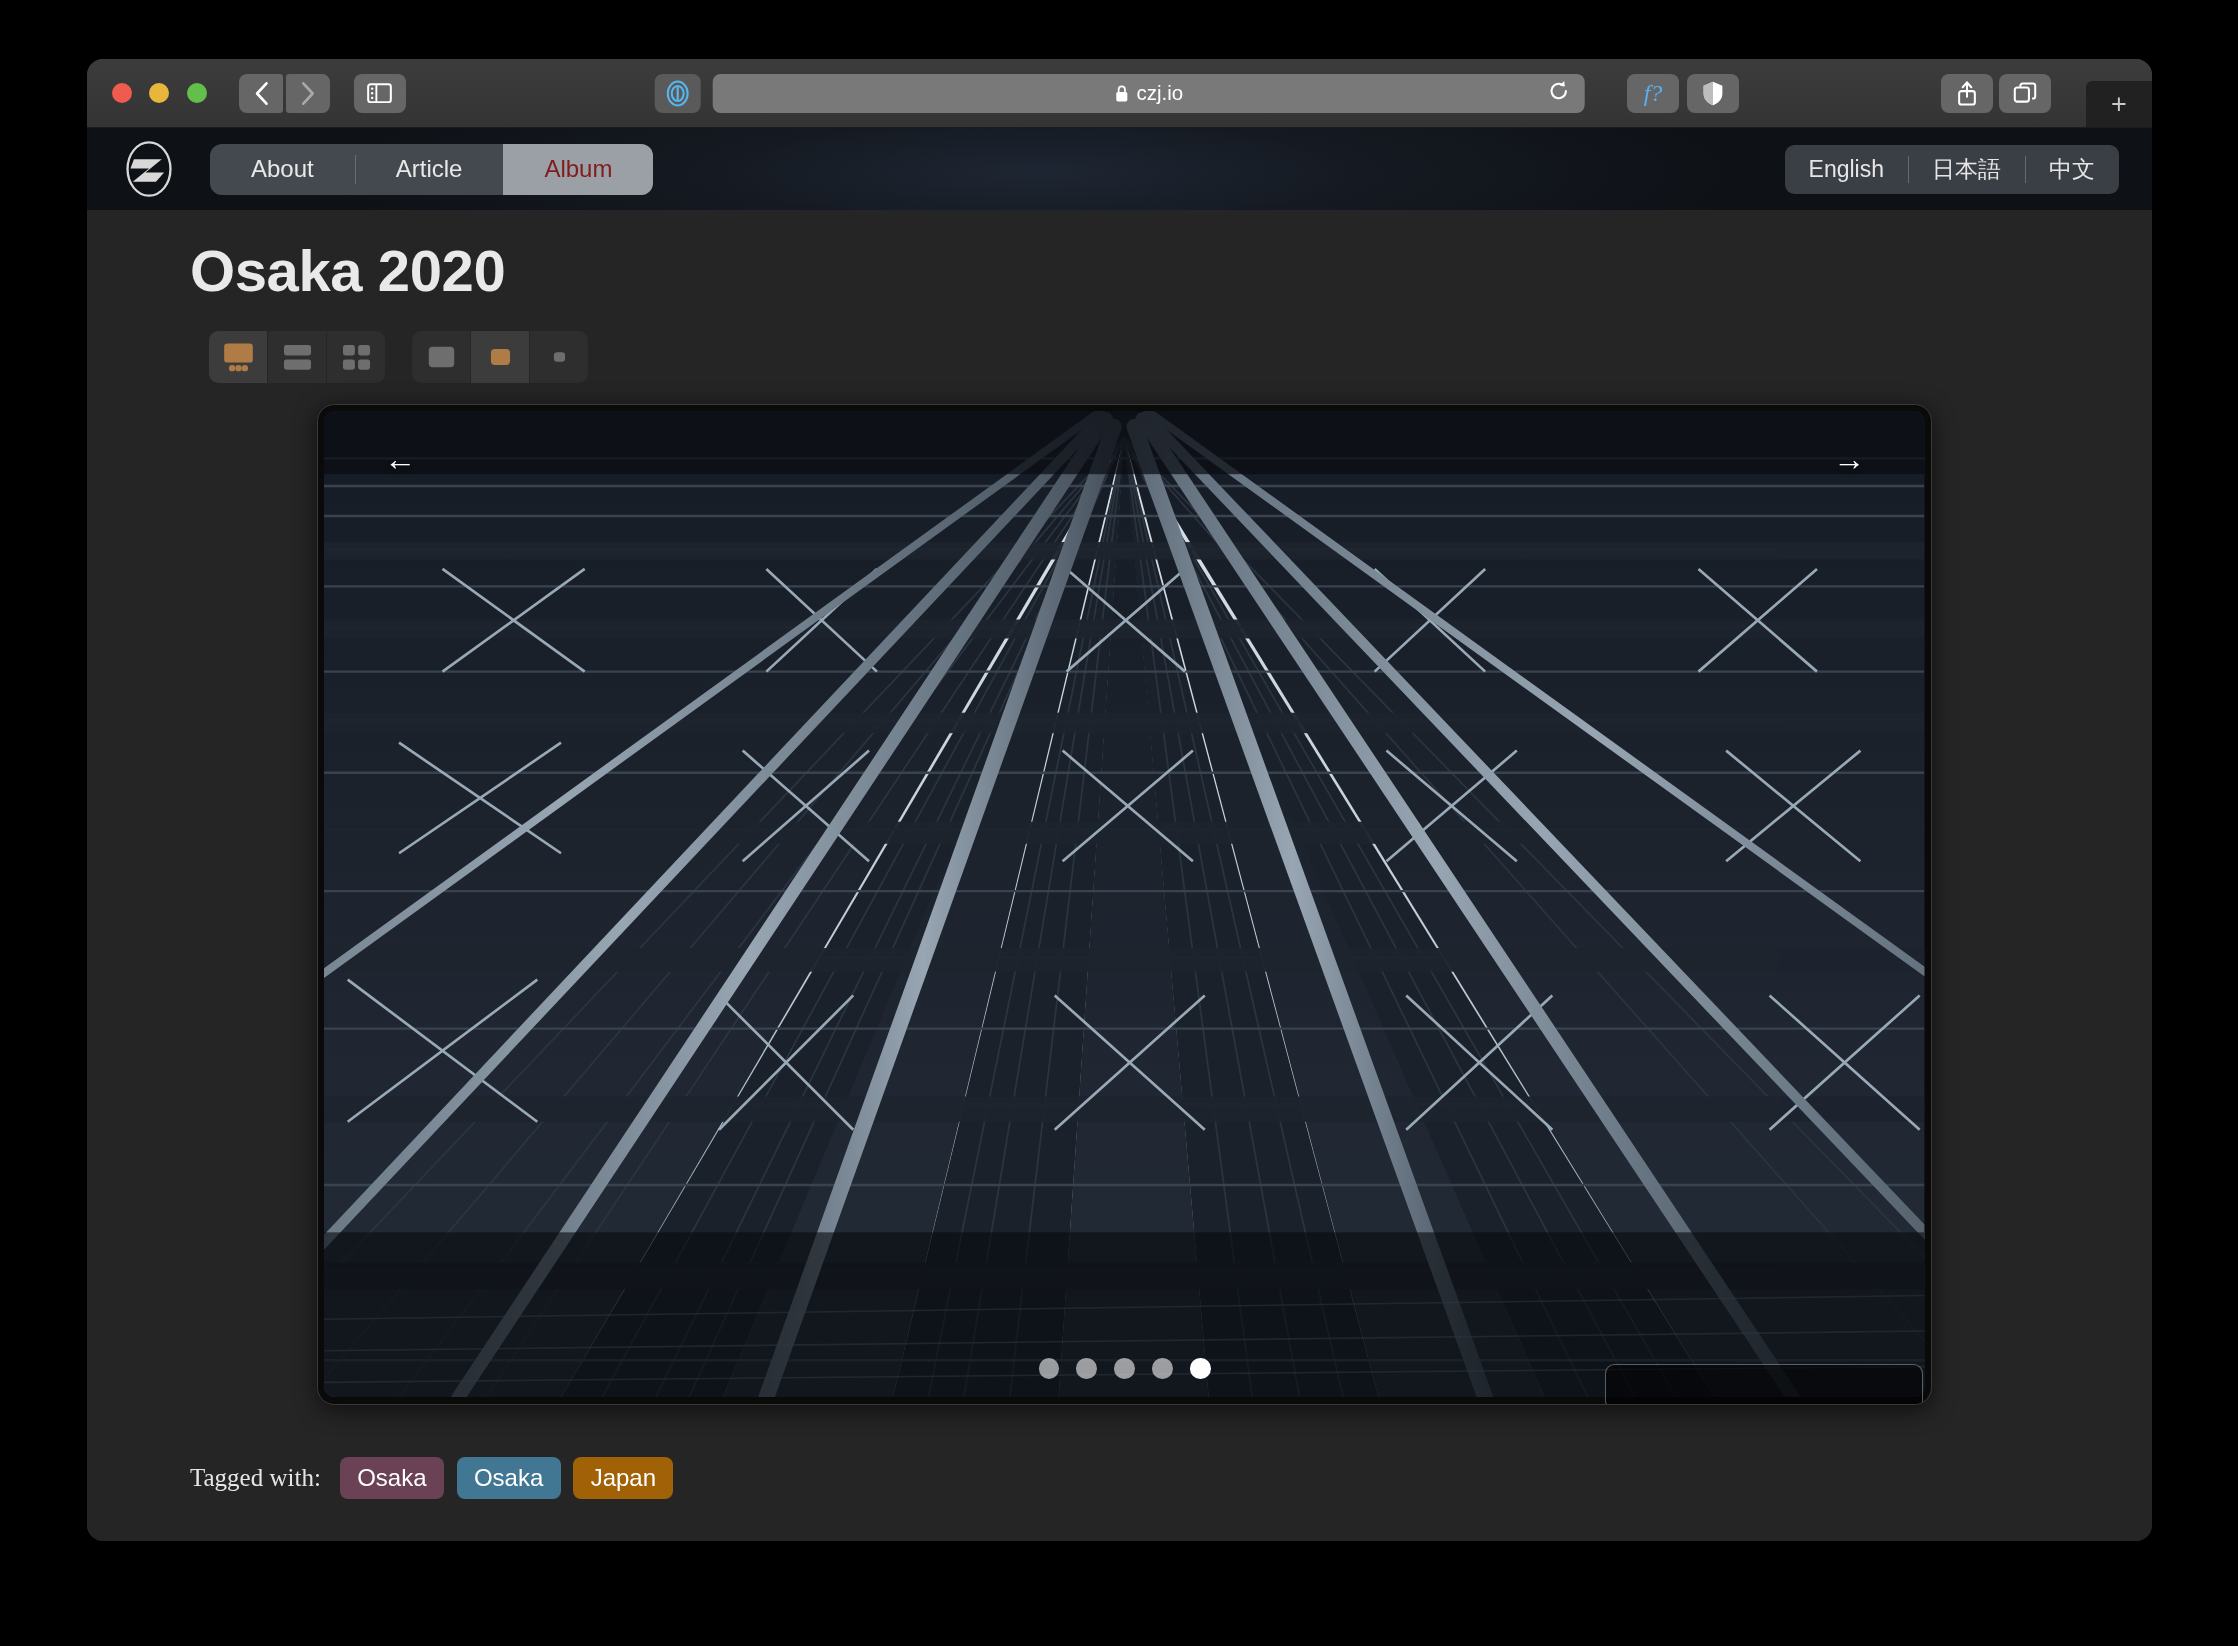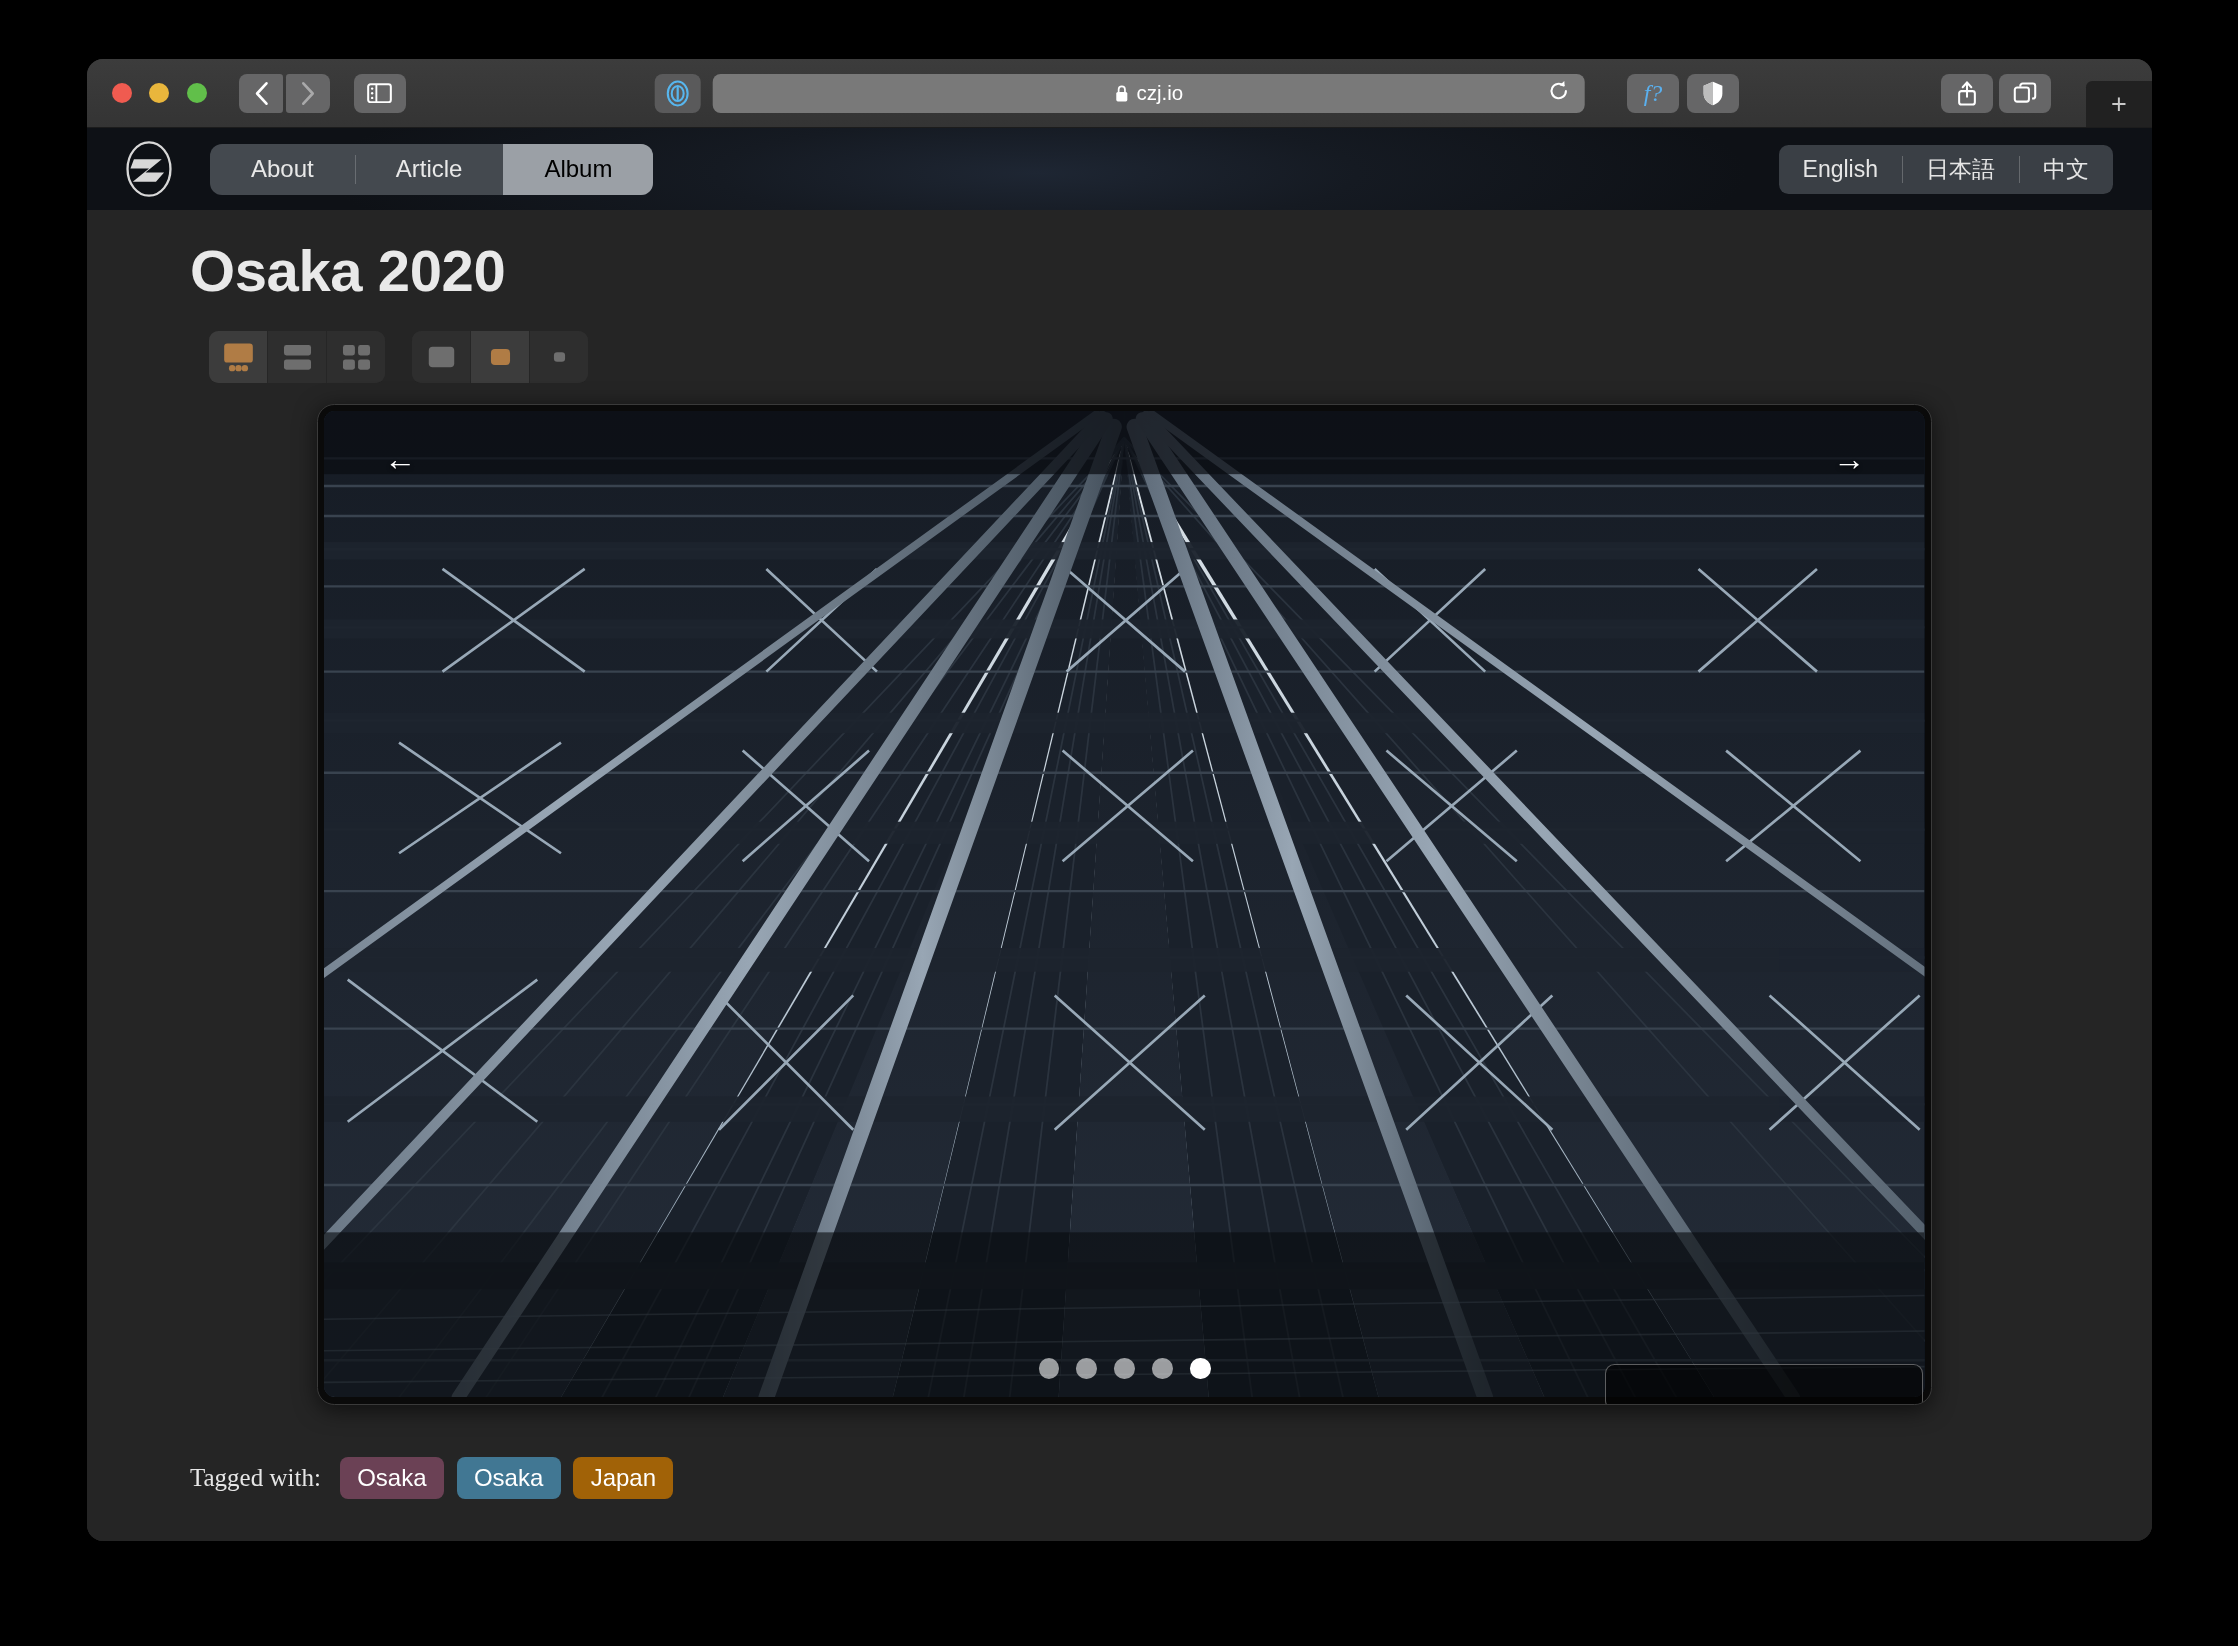--- a/index.html
+++ b/index.html
@@ -180,27 +180,27 @@
   }
   .seg-item + .seg-item::before {
     content: "";
     position: absolute;
     left: 0; top: 11px; bottom: 11px;
     width: 0.8px;
     background: rgba(255,255,255,0.20);
   }
   .seg-item.active {
     background: #9ba0a6;
-    color: #000000;
+    color: #7f1d1d;
   }
   .seg-item.active::before { display: none; }
 
   .lang {
     position: absolute;
-    right: 39px;
+    right: 33px;
     display: flex;
     background: #3a3f45;
     border-radius: 9.5px;
     height: 49px;
     overflow: hidden;
   }
   .lang-item {
     display: flex;
     align-items: center;
     padding: 0 24px;

